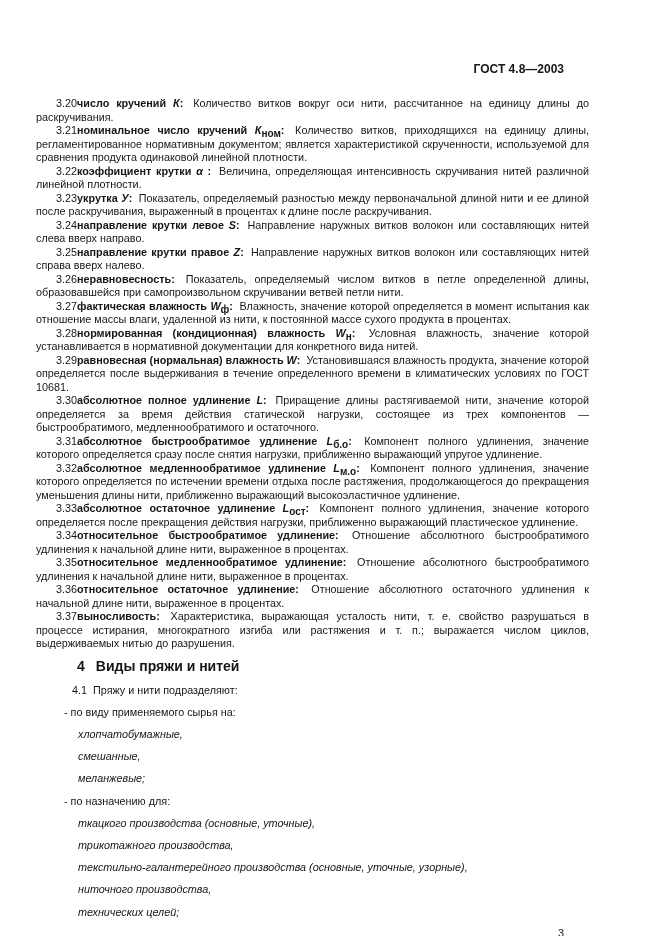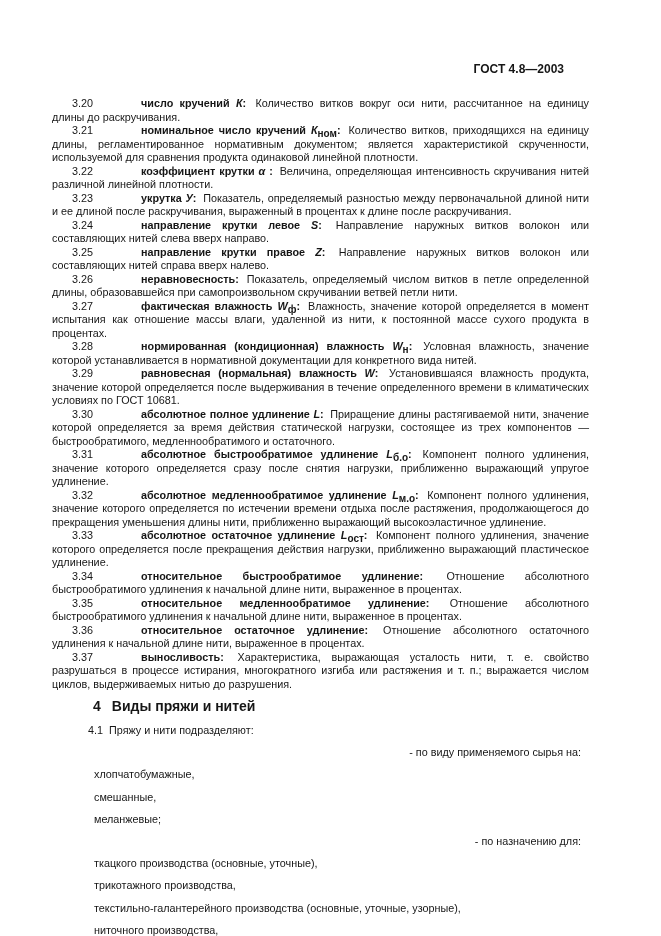--- a/index.html
+++ b/index.html
@@ -3,59 +3,59 @@
 <meta charset="utf-8">
 <style>
   html,body{margin:0;padding:0;background:#ffffff;}
   .page{
     position:relative;
     width:642px;height:936px;
     box-sizing:border-box;
     background:#ffffff;
     color:#161616;
     font-family:"Liberation Sans","DejaVu Sans",sans-serif;
-    padding:62px 53px 0 52px;
+    padding:62px 53px 0 36px;
     overflow:hidden;
   }
   .doc-header{
     text-align:right;
     padding-right:25px;
     font-weight:bold;
     font-size:12px;
     line-height:14px;
     margin-bottom:21px;
   }
   .terms p.para{
     margin:0;
     font-size:10.8px;
     line-height:13.5px;
     text-align:justify;
     text-indent:20px;
   }
   .t-num{}
-  .t-term{font-weight:bold;margin-left:48px;}
+  .t-term{font-weight:bold;}
   .t-sym{font-weight:bold;font-style:italic;}
   sub.t-sub{font-weight:bold;font-size:10px;line-height:0;}
   .t-def{margin-left:3px;}
   .section-heading{
     font-weight:bold;
     font-size:14px;
     line-height:17px;
     margin:7px 0 7px 41px;
   }
   .sec-num{margin-right:11px;}
   .clause p{
     margin:8px;
     font-size:10.8px;
     line-height:14.2px;
   }
   .clause-intro{text-indent:28px;}
   .intro-gap{display:inline-block;width:6px;}
-  .dash-line{padding-left:20px;text-align:right;}
-  .item-line{padding-left:34px;}
+  .dash-line{padding-left:20px;}
+  .item-line{padding-left:34px;font-style:italic;}
   .page-number{
     text-align:right;
     padding-right:25px;
     font-size:11px;
     margin-top:6px;
   }
 </style>
 </head>
 <body>
 

